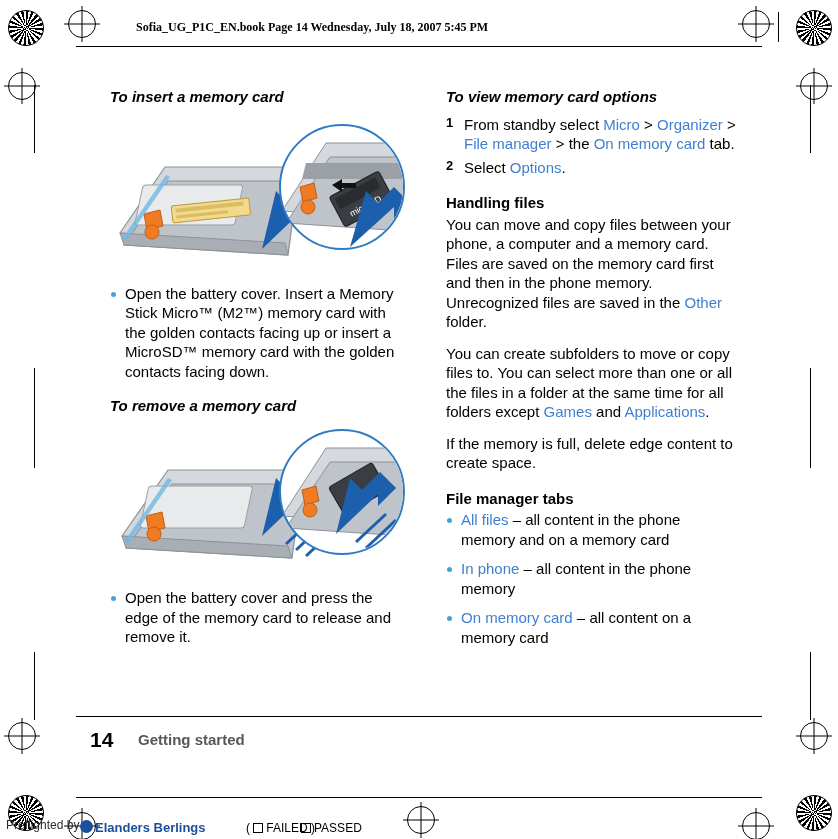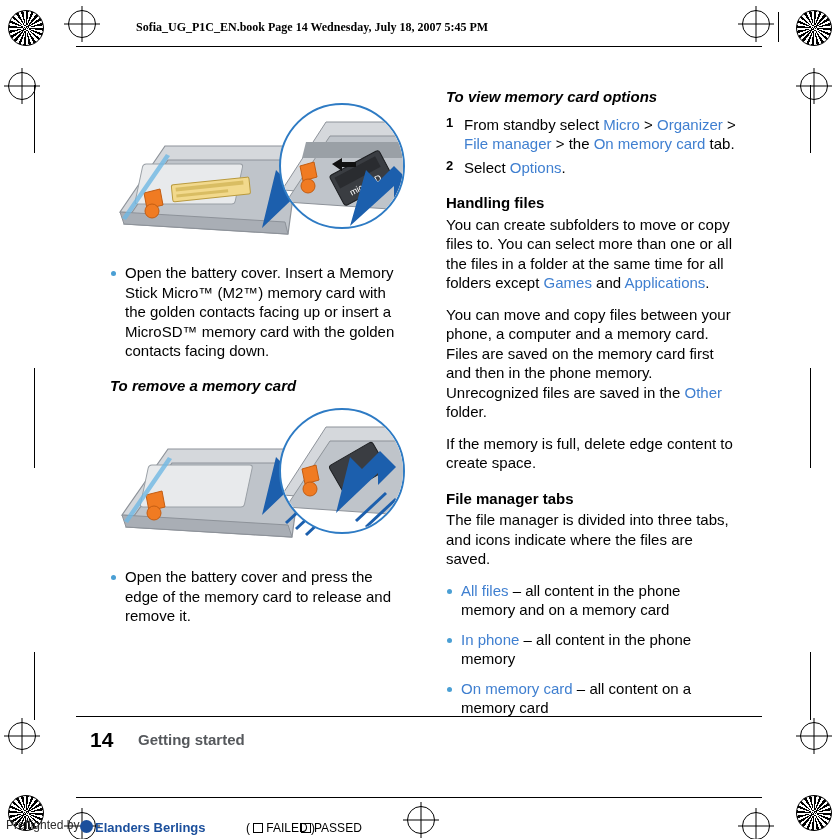--- a/index.html
+++ b/index.html
@@ -284,20 +284,21 @@
 <div class="crop-line" style="left:810px; top:652px; width:1px; height:68px;"></div>
 
 <div class="header-rule"></div>
 <div class="header-sep"></div>
 <div class="header-text">Sofia_UG_P1C_EN.book  Page 14  Wednesday, July 18, 2007  5:45 PM</div>
 
 <div class="page">
 
   <div class="col col-left">
 
+    <h2 class="section">To insert a memory card</h2>
 
     <div class="illus" style="margin:6px 0 14px 0;">
       <svg width="295" height="155" viewBox="0 0 295 155" xmlns="http://www.w3.org/2000/svg">
 
         <g>
           <path d="M10 118 L55 52 L185 52 L175 128 Z" fill="#d5d8dc" stroke="#8d9299" stroke-width="1.2"></path>
           <path d="M14 130 L58 66 L188 66 L178 140 Z" fill="#bfc4ca" stroke="#8d9299" stroke-width="1.2"></path>
           <path d="M10 118 L14 130 L178 140 L175 128 Z" fill="#a9aeb5" stroke="#8d9299" stroke-width="1"></path>
 
           <rect x="48" y="70" width="100" height="40" rx="3" fill="#e8eaec" stroke="#9aa0a6" stroke-width="1" transform="skewX(-12)"></rect>
@@ -404,29 +405,28 @@
         <span><span>From standby select </span><span class="menu-ref">Micro</span><span> &gt; </span><span class="menu-ref">Organizer</span><span> &gt; </span><span class="menu-ref">File manager</span><span> &gt; the </span><span class="menu-ref">On memory card</span><span> tab.</span></span>
       </li>
       <li style="margin-top:4px;">
         <span class="num">2</span>
         <span><span>Select </span><span class="menu-ref">Options</span><span>.</span></span>
       </li>
     </ol>
 
     <h3 class="sub">Handling files</h3>
 
+    <p class="body"><span>You can move and copy files between your phone, a computer and a memory card. Files are saved on the memory card first and then in the phone memory. Unrecognized files are saved in the </span><span class="blue-link">Other</span><span> folder.</span></p>
+
     <p class="body"><span>You can create subfolders to move or copy files to. You can select more than one or all the files in a folder at the same time for all folders except </span><span class="blue-link">Games</span><span> and </span><span class="blue-link">Applications</span><span>.</span></p>
 
-    <p class="body"><span>You can move and copy files between your phone, a computer and a memory card. Files are saved on the memory card first and then in the phone memory. Unrecognized files are saved in the </span><span class="blue-link">Other</span><span> folder.</span></p>
-
     <p class="body">If the memory is full, delete edge content to create space.</p>
 
     <h3 class="sub">File manager tabs</h3>
 
-    <p class="body">The file manager is divided into three tabs, and icons indicate where the files are saved.</p>
 
     <ul class="bullet-list">
       <li><span class="blue-link">All files</span><span> – all content in the phone memory and on a memory card</span></li>
       <li><span class="blue-link">In phone</span><span> – all content in the phone memory</span></li>
       <li><span class="blue-link">On memory card</span><span> – all content on a memory card</span></li>
     </ul>
   </div>
 </div>
 
 <div class="footer-rule"></div>

